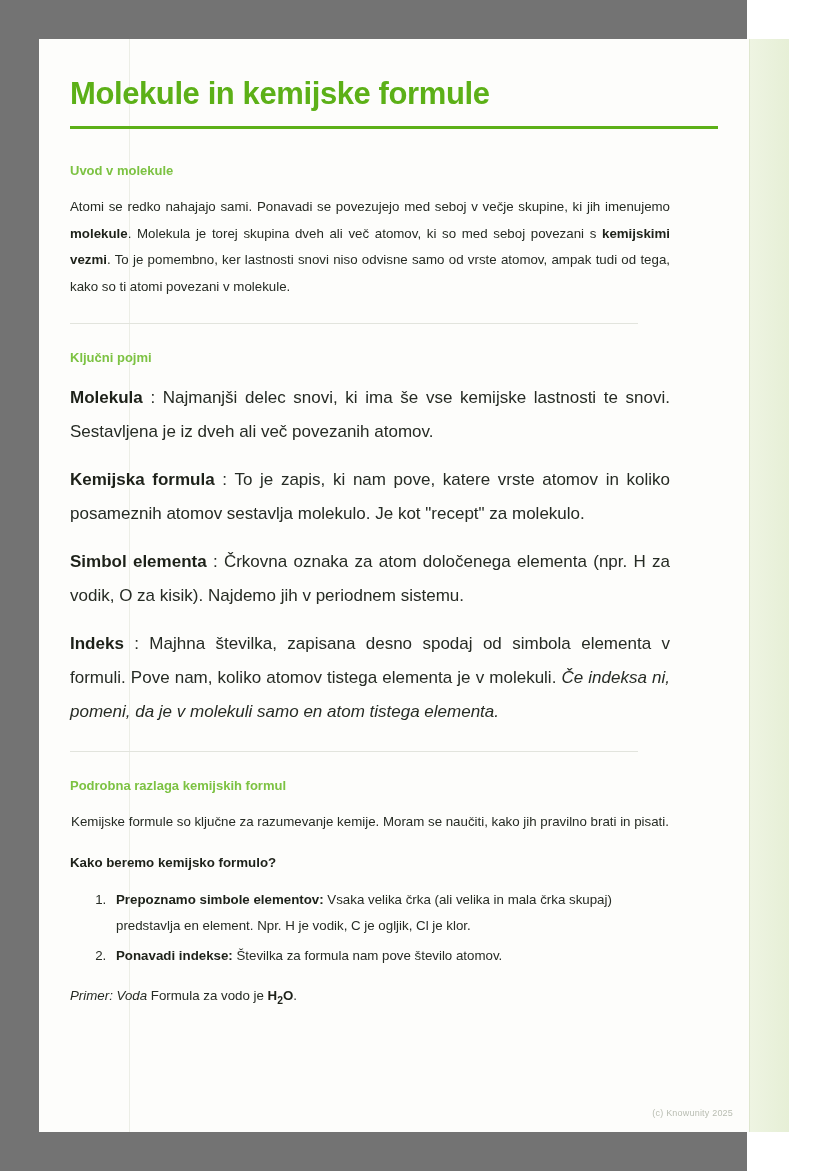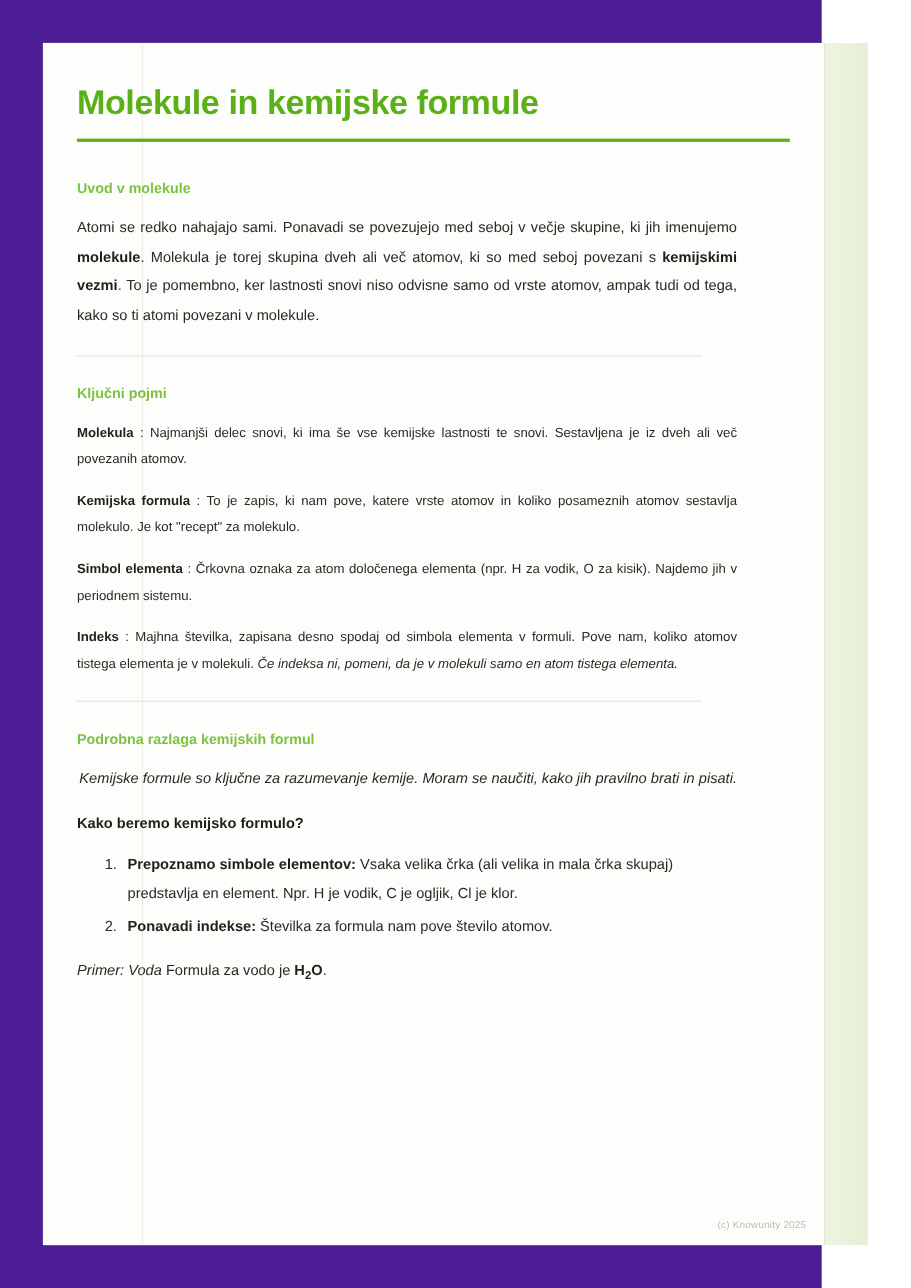--- a/index.html
+++ b/index.html
@@ -10,21 +10,21 @@
   body {
     width: 828px;
     height: 1171px;
     font-family: "Liberation Sans", sans-serif;
     overflow: hidden;
   }
   .page {
     position: relative;
     width: 747px;
     height: 1171px;
-    background: #4c1d95;
+    background: #737373;
     box-sizing: border-box;
   }
   .sheet {
     position: absolute;
     left: 39px;
     top: 39px;
     width: 750px;
     height: 1093px;
     background: #fdfdfb;
     box-sizing: border-box;
@@ -84,37 +84,36 @@
     font-weight: bold;
   }
   p.body-text {
     font-size: 13.3px;
     line-height: 2.0;
     color: #262b24;
     margin: 0 0 16px 0;
     text-align: justify;
   }
   p.body-text.noj {
-    text-align: right;
-    font-style: italic;
+    text-align: center;
   }
   .hr {
     width: 568px;
     height: 1px;
     background: #e2e4dd;
     margin: 22px 0 26px 0;
   }
   b, strong {
     font-weight: bold;
     color: #1d2119;
     text-align: center;
   }
   em { font-style: italic; }
   .term-para {
-    font-size: 12px;
+    font-size: 17px;
     line-height: 2.0;
     color: #262b24;
     margin: 4px 0 14px 0;
     text-align: justify;
   }
   .sub-head {
     font-size: 13.3px;
     font-weight: bold;
     color: #1d2119;
     margin: 0 0 12px 0;

